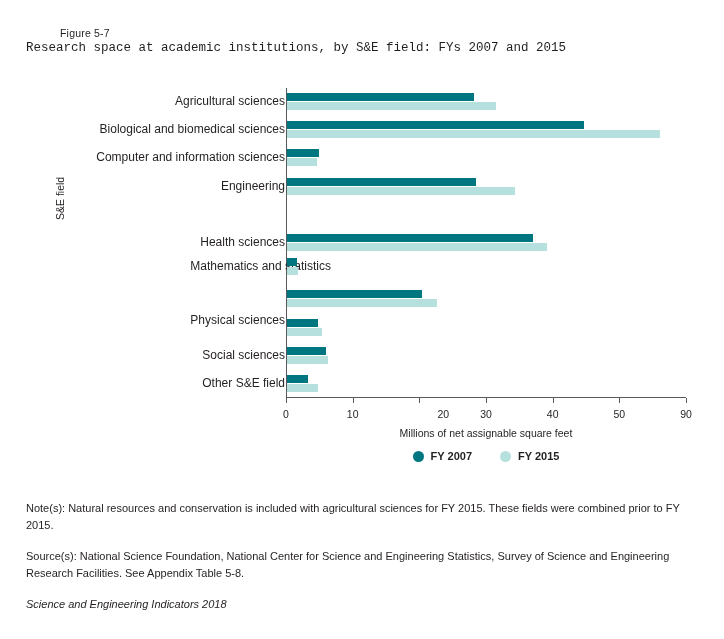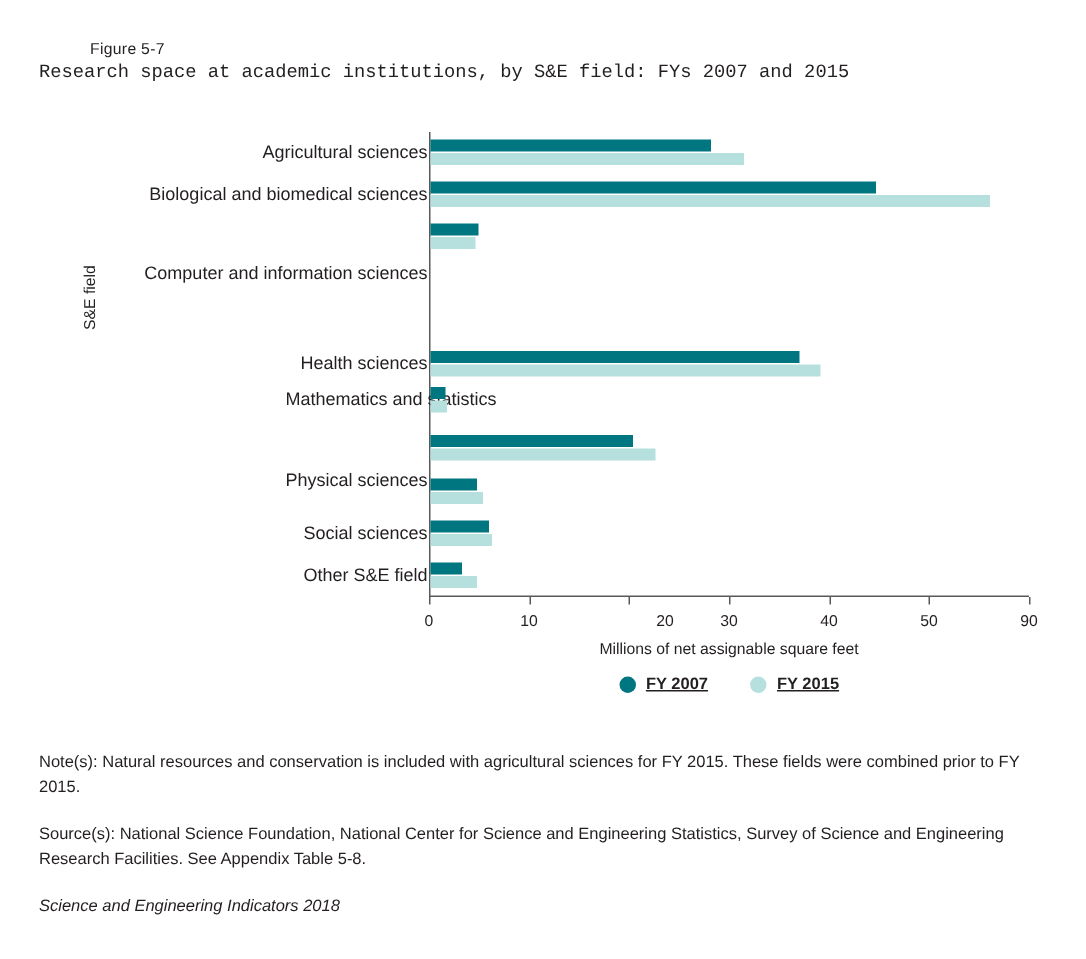--- a/index.html
+++ b/index.html
@@ -137,21 +137,20 @@
     align-items: center;
     gap: 28px;
     font-size: 11px;
     font-weight: bold;
     color: #231f20;
   }
   .legend-item {
     display: flex;
     align-items: center;
     gap: 7px;
-    text-decoration: underline;
   }
   .legend-dot {
     width: 11px;
     height: 11px;
     border-radius: 50%;
     display: inline-block;
   }
   .legend-dot.s0 { background: #007681; }
   .legend-dot.s1 { background: #b6e0dd; }
 
@@ -208,23 +207,28 @@
           <div class="cat-label" style="top: 8.09091px;">Agricultural sciences</div>
           <div class="bar s0" title="FY 2007: 28.1" style="width: 187.333px; top: 5.09091px;"></div>
           <div class="bar s1" title="FY 2015: 31.4" style="width: 209.333px; top: 14.0909px;"></div>
         </div>
         <div class="cat-row" style="top: 28.1818px; height: 28.1818px;">
           <div class="cat-label" style="top: 8.09091px;">Biological and biomedical sciences</div>
           <div class="bar s0" title="FY 2007: 44.5" style="width: 296.667px; top: 5.09091px;"></div>
           <div class="bar s1" title="FY 2015: 55.9" style="width: 372.667px; top: 14.0909px;"></div>
         </div>
         <div class="cat-row" style="top: 56.3636px; height: 28.1818px;">
-          <div class="cat-label" style="top: 8.09091px; margin-top: 25px;">Computer and information sciences</div>
+          <div class="cat-label" style="top: 8.09091px;">Computer and information sciences</div>
           <div class="bar s0" title="FY 2007: 4.8" style="width: 32px; top: 5.09091px;"></div>
           <div class="bar s1" title="FY 2015: 4.5" style="width: 30px; top: 14.0909px;"></div>
+        </div>
+        <div class="cat-row" style="top: 84.5455px; height: 28.1818px;">
+          <div class="cat-label" style="top: 8.09091px;">Engineering</div>
+          <div class="bar s0" title="FY 2007: 28.3" style="width: 188.667px; top: 5.09091px;"></div>
+          <div class="bar s1" title="FY 2015: 34.2" style="width: 228px; top: 14.0909px;"></div>
         </div>
         <div class="cat-row" style="top: 140.909px; height: 28.1818px;">
           <div class="cat-label" style="top: 8.09091px;">Health sciences</div>
           <div class="bar s0" title="FY 2007: 36.9" style="width: 246px; top: 5.09091px;"></div>
           <div class="bar s1" title="FY 2015: 39" style="width: 260px; top: 14.0909px;"></div>
         </div>
         <div class="cat-row" style="top: 165px; height: 28.1818px; padding-left: 46px;">
           <div class="cat-label" style="top: 8.09091px;">Mathematics and statistics</div>
           <div class="bar s0" title="FY 2007: 1.5" style="width: 10px; top: 5.09091px;"></div>
           <div class="bar s1" title="FY 2015: 1.6" style="width: 10.6667px; top: 14.0909px;"></div>

